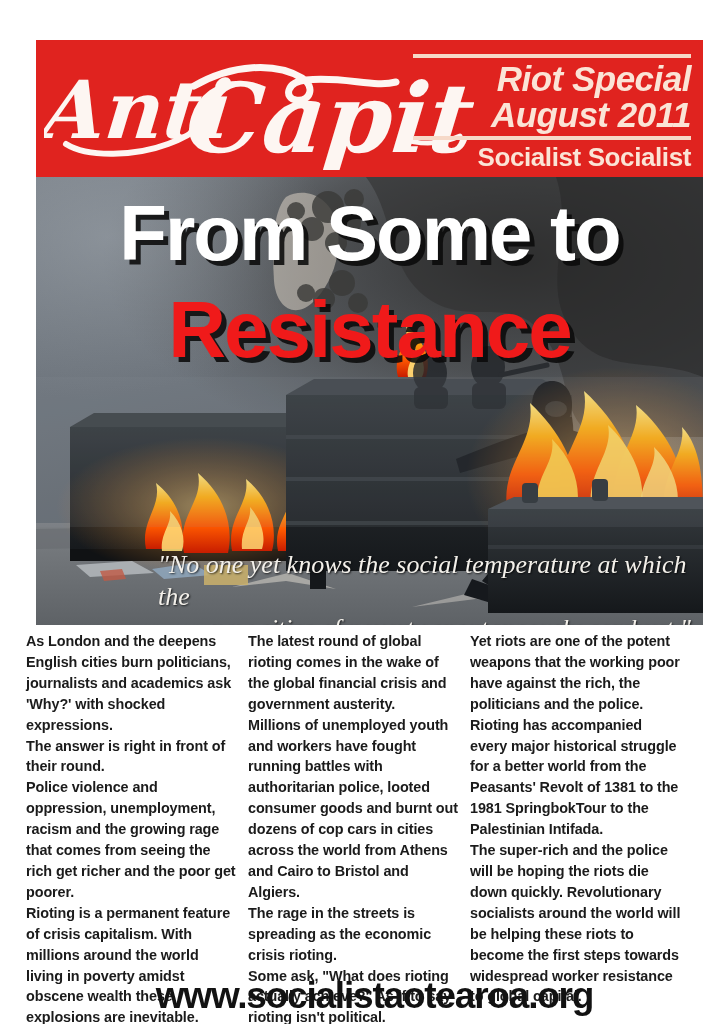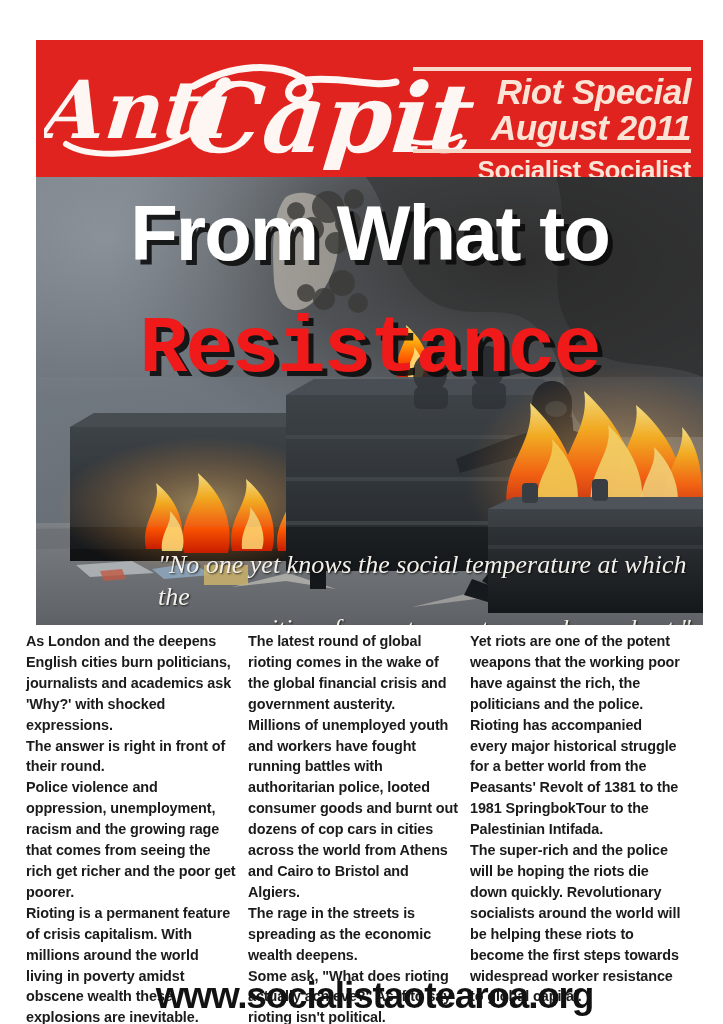--- a/index.html
+++ b/index.html
@@ -42,21 +42,21 @@
     left: 8px;
     top: 12px;
     width: 430px;
     height: 118px;
   }
   .logo-script svg { display:block; width: 100%; height: 100%; }
 
   .mast-right {
     position: absolute;
     right: 12px;
-    top: 19px;
+    top: 6px;
     width: 278px;
     text-align: right;
   }
   .mast-rule {
     height: 4px;
     background: #f6d9c8;
     width: 100%;
     margin: 0;
   }
   .mast-rule.top { margin-top: 8px; margin-bottom: 3px; }
@@ -106,29 +106,29 @@
     font-family: "Liberation Sans", sans-serif;
     font-weight: bold;
     font-size: 78px;
     line-height: 84px;
     color: #ffffff;
     letter-spacing: -2px;
     text-shadow: 5px 5px 0 rgba(10,10,10,0.88);
     white-space: nowrap;
   }
   .headline2 {
-    font-family: Liberation Mono, monospace;
+    font-family: Liberation Sans, sans-serif;
     font-weight: bold;
     font-size: 80px;
     line-height: 86px;
     color: #f01a1a;
     letter-spacing: -2px;
     text-shadow: 5px 5px 0 rgba(10,10,10,0.88);
     white-space: nowrap;
-    margin-top: 32px;
+    margin-top: 12px;
   }
 
   .quote {
     position: absolute;
     left: 110px;
     top: 372px;
     width: 545px;
     font-family: "Liberation Serif", serif;
     font-style: italic;
     font-size: 26px;
@@ -356,21 +356,21 @@
         <path d="M452 332 L667 332 L667 320 L478 320 Z" fill="#474c51"></path>
         <rect x="486" y="306" width="16" height="20" rx="4" fill="#2c3136"></rect>
         <rect x="556" y="302" width="16" height="22" rx="4" fill="#2c3136"></rect>
         <rect x="452" y="368" width="215" height="4" fill="#3c4146" opacity="0.6"></rect>
       </g>
 
       <rect x="0" y="200" width="667" height="150" fill="#8d939a" opacity="0.12"></rect>
     </svg>
 
     <div class="headline-wrap">
-      <div class="headline1">From What to</div>
+      <div class="headline1">From Some to</div>
       <div class="headline2">Resistance</div>
     </div>
 
     <div class="quote">
       <span class="l1">"No one yet knows the social temperature at which the</span>
       <span class="l2">new cities of poverty spontaneously combust."</span>
     </div>
   </div>
 
   <div class="columns">
@@ -378,21 +378,21 @@
     <div class="col">
       <p>As London and the deepens English cities burn politicians, journalists and academics ask 'Why?' with shocked expressions.</p>
       <p>The answer is right in front of their round.</p>
       <p>Police violence and oppression, unemployment, racism and the growing rage that comes from seeing the rich get richer and the poor get poorer.</p>
       <p>Rioting is a permanent feature of crisis capitalism. With millions around the world living in poverty amidst obscene wealth these explosions are inevitable.</p>
     </div>
 
     <div class="col">
       <p>The latest round of global rioting comes in the wake of the global financial crisis and government austerity.</p>
       <p>Millions of unemployed youth and workers have fought running battles with authoritarian police, looted consumer goods and burnt out dozens of cop cars in cities across the world from Athens and Cairo to Bristol and Algiers.</p>
-      <p>The rage in the streets is spreading as the economic wealth deepens.</p>
+      <p>The rage in the streets is spreading as the economic crisis rioting.</p>
       <p>Some ask, "What does rioting actually achieve?" As if to say rioting isn't political.</p>
     </div>
 
     <div class="col">
       <p>Yet riots are one of the potent weapons that the working poor have against the rich, the politicians and the police.</p>
       <p>Rioting has accompanied every major historical struggle for a better world from the Peasants' Revolt of 1381 to the 1981 SpringbokTour to the Palestinian Intifada.</p>
       <p>The super-rich and the police will be hoping the riots die down quickly. Revolutionary socialists around the world will be helping these riots to become the first steps towards widespread worker resistance to global capital.</p>
     </div>
 
   </div>

